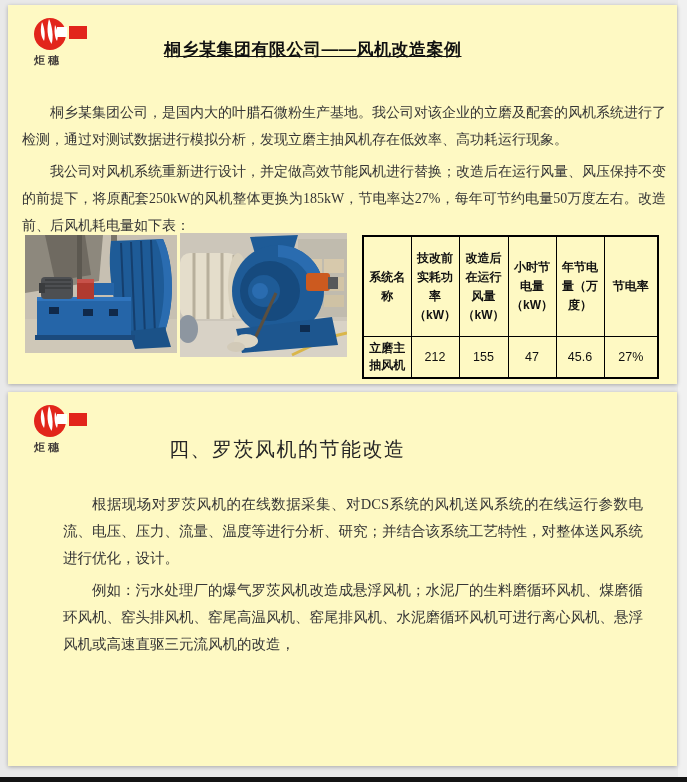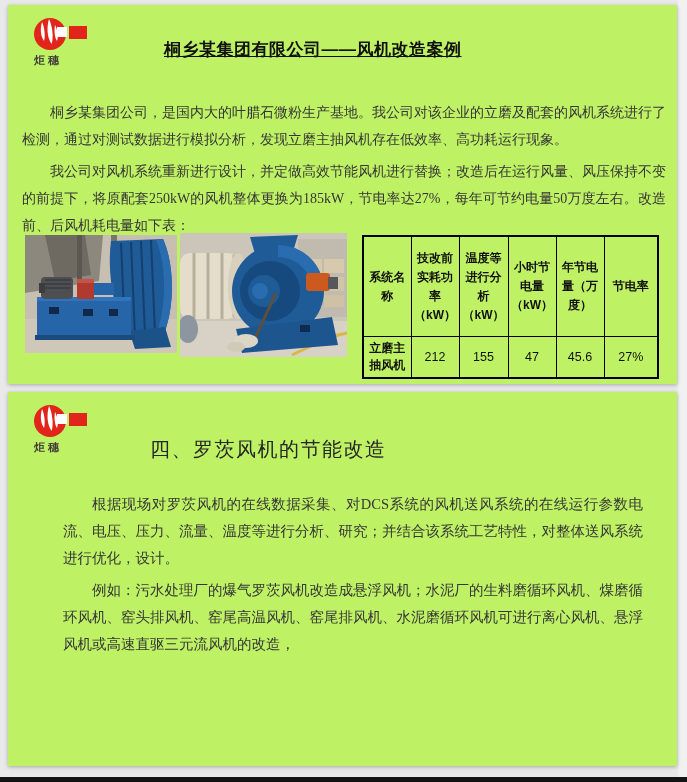--- a/index.html
+++ b/index.html
@@ -3,21 +3,21 @@
 <meta charset="utf-8">
 <style>
   html,body{margin:0;padding:0;}
   body{
     width:687px;height:782px;position:relative;
     background:#e9e9e9;overflow:hidden;
     font-family:"Liberation Serif", serif;
   }
   .right-strip{position:absolute;top:0;right:0;width:9px;height:782px;background:#f1f1f1;}
   .page{
-    position:absolute;left:8px;width:669px;background:#bef264;
+    position:absolute;left:8px;width:669px;background:#fef9c3;
     box-shadow:0 1px 4px rgba(0,0,0,0.28);
   }
   #page1{top:5px;height:379px;}
   #page2{top:392px;height:374px;}
   .bottom-bar{position:absolute;left:0;top:777px;width:687px;height:5px;background:#141414;}
 
   .logo{position:absolute;left:20px;top:8px;width:70px;height:56px;}
   .logo-text{
     position:absolute;left:6px;top:40px;font-family:"Liberation Sans",sans-serif;
     font-size:11px;color:#413c3a;letter-spacing:3px;font-weight:bold;
@@ -25,21 +25,21 @@
 
   .doc-title{
     position:absolute;left:145px;top:33px;
     font-family:"Liberation Sans",sans-serif;
     font-size:17px;font-weight:bold;color:#111;
     letter-spacing:0.5px;text-decoration:underline;
     white-space:nowrap;
     margin-left:11px;
   }
   .section-heading{
-    position:absolute;left:142px;top:44px;
+    position:absolute;left:161px;top:44px;
     font-size:20px;color:#262626;letter-spacing:1.5px;
     font-family:"Liberation Serif",serif;white-space:nowrap;
   }
 
   .body-text{
     position:absolute;color:#363636;font-size:14px;line-height:27px;
     text-align:justify;
     margin-top:17px;
   }
   #page1 .body-text{left:14px;top:77px;width:644px;}
@@ -171,21 +171,21 @@
         <col style="width:48px">
         <col style="width:49px">
       <col style="width:48px">
         <col style="width:48px">
         <col style="width:54px">
     </colgroup>
     <tbody>
         <tr class="hdr">
       <td>系统名称</td>
       <td>技改前实耗功率（kW）</td>
-      <td>温度等进行分析（kW）</td>
+      <td>改造后在运行风量（kW）</td>
       <td>小时节电量（kW）</td>
       <td>年节电量（万度）</td>
       <td>节电率</td>
     </tr>
     <tr class="row">
       <td class="sysname">立磨主抽风机</td>
       <td>212</td>
       <td>155</td>
       <td>47</td>
       <td>45.6</td>

